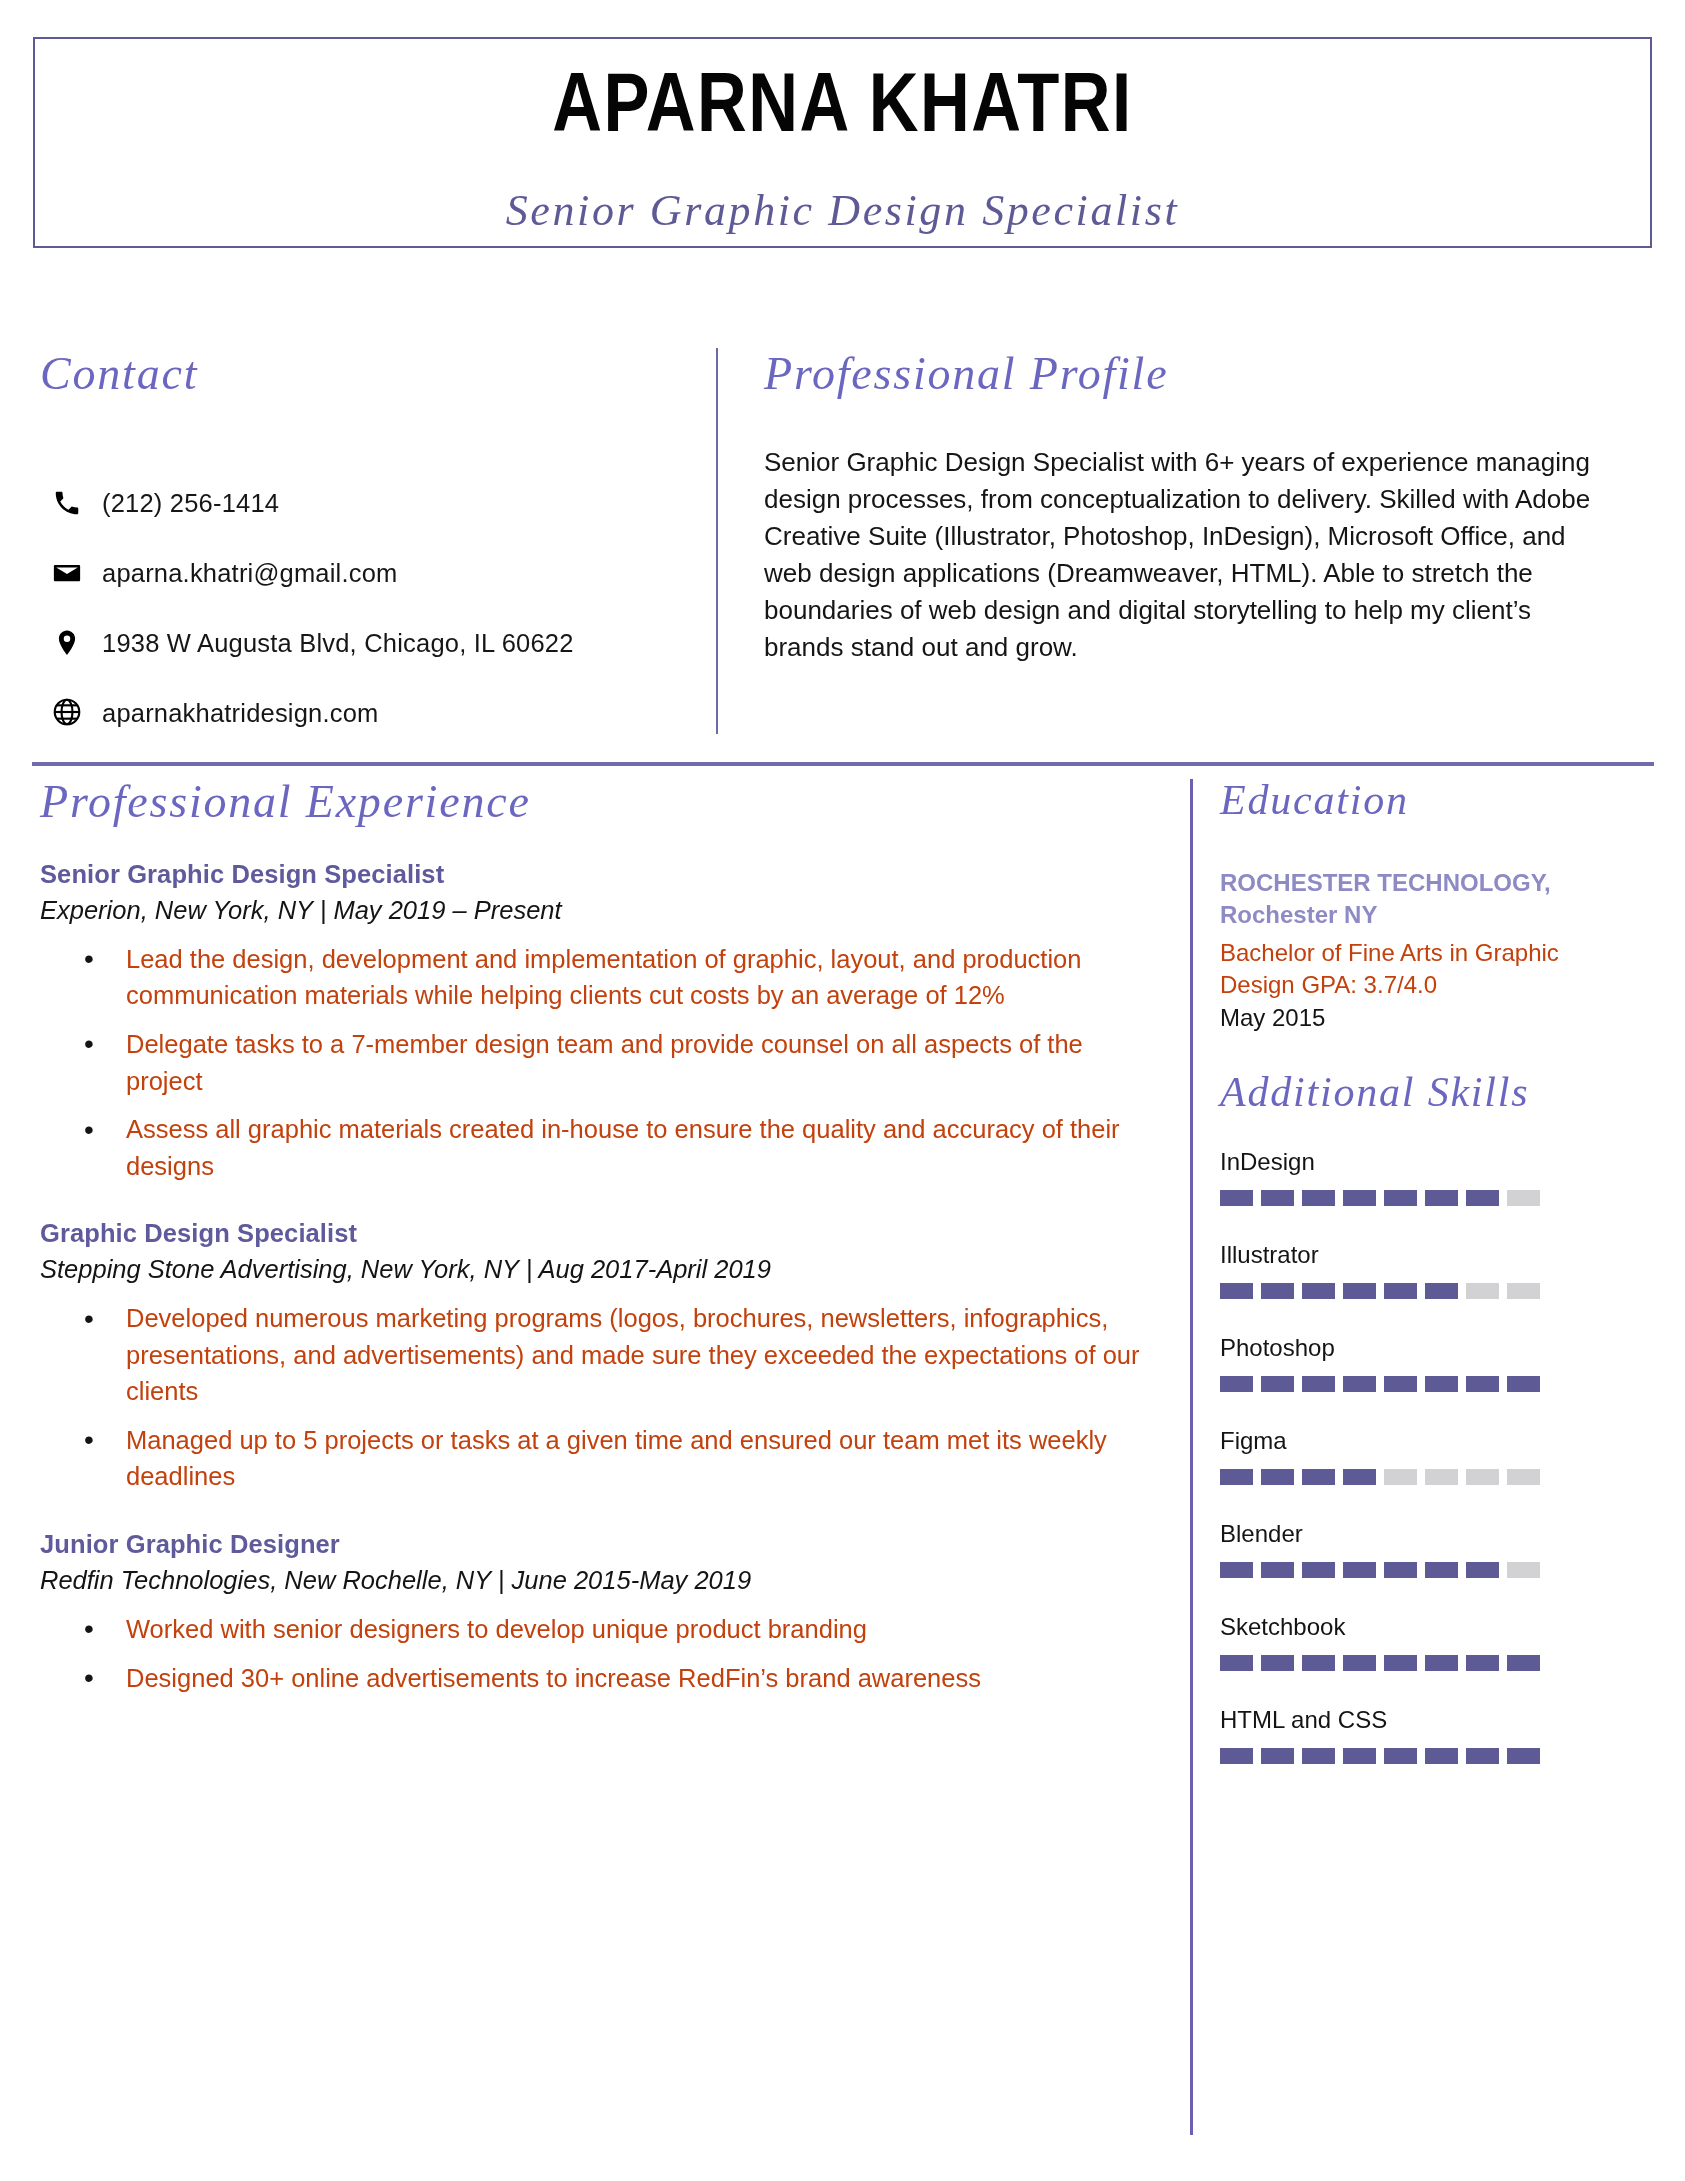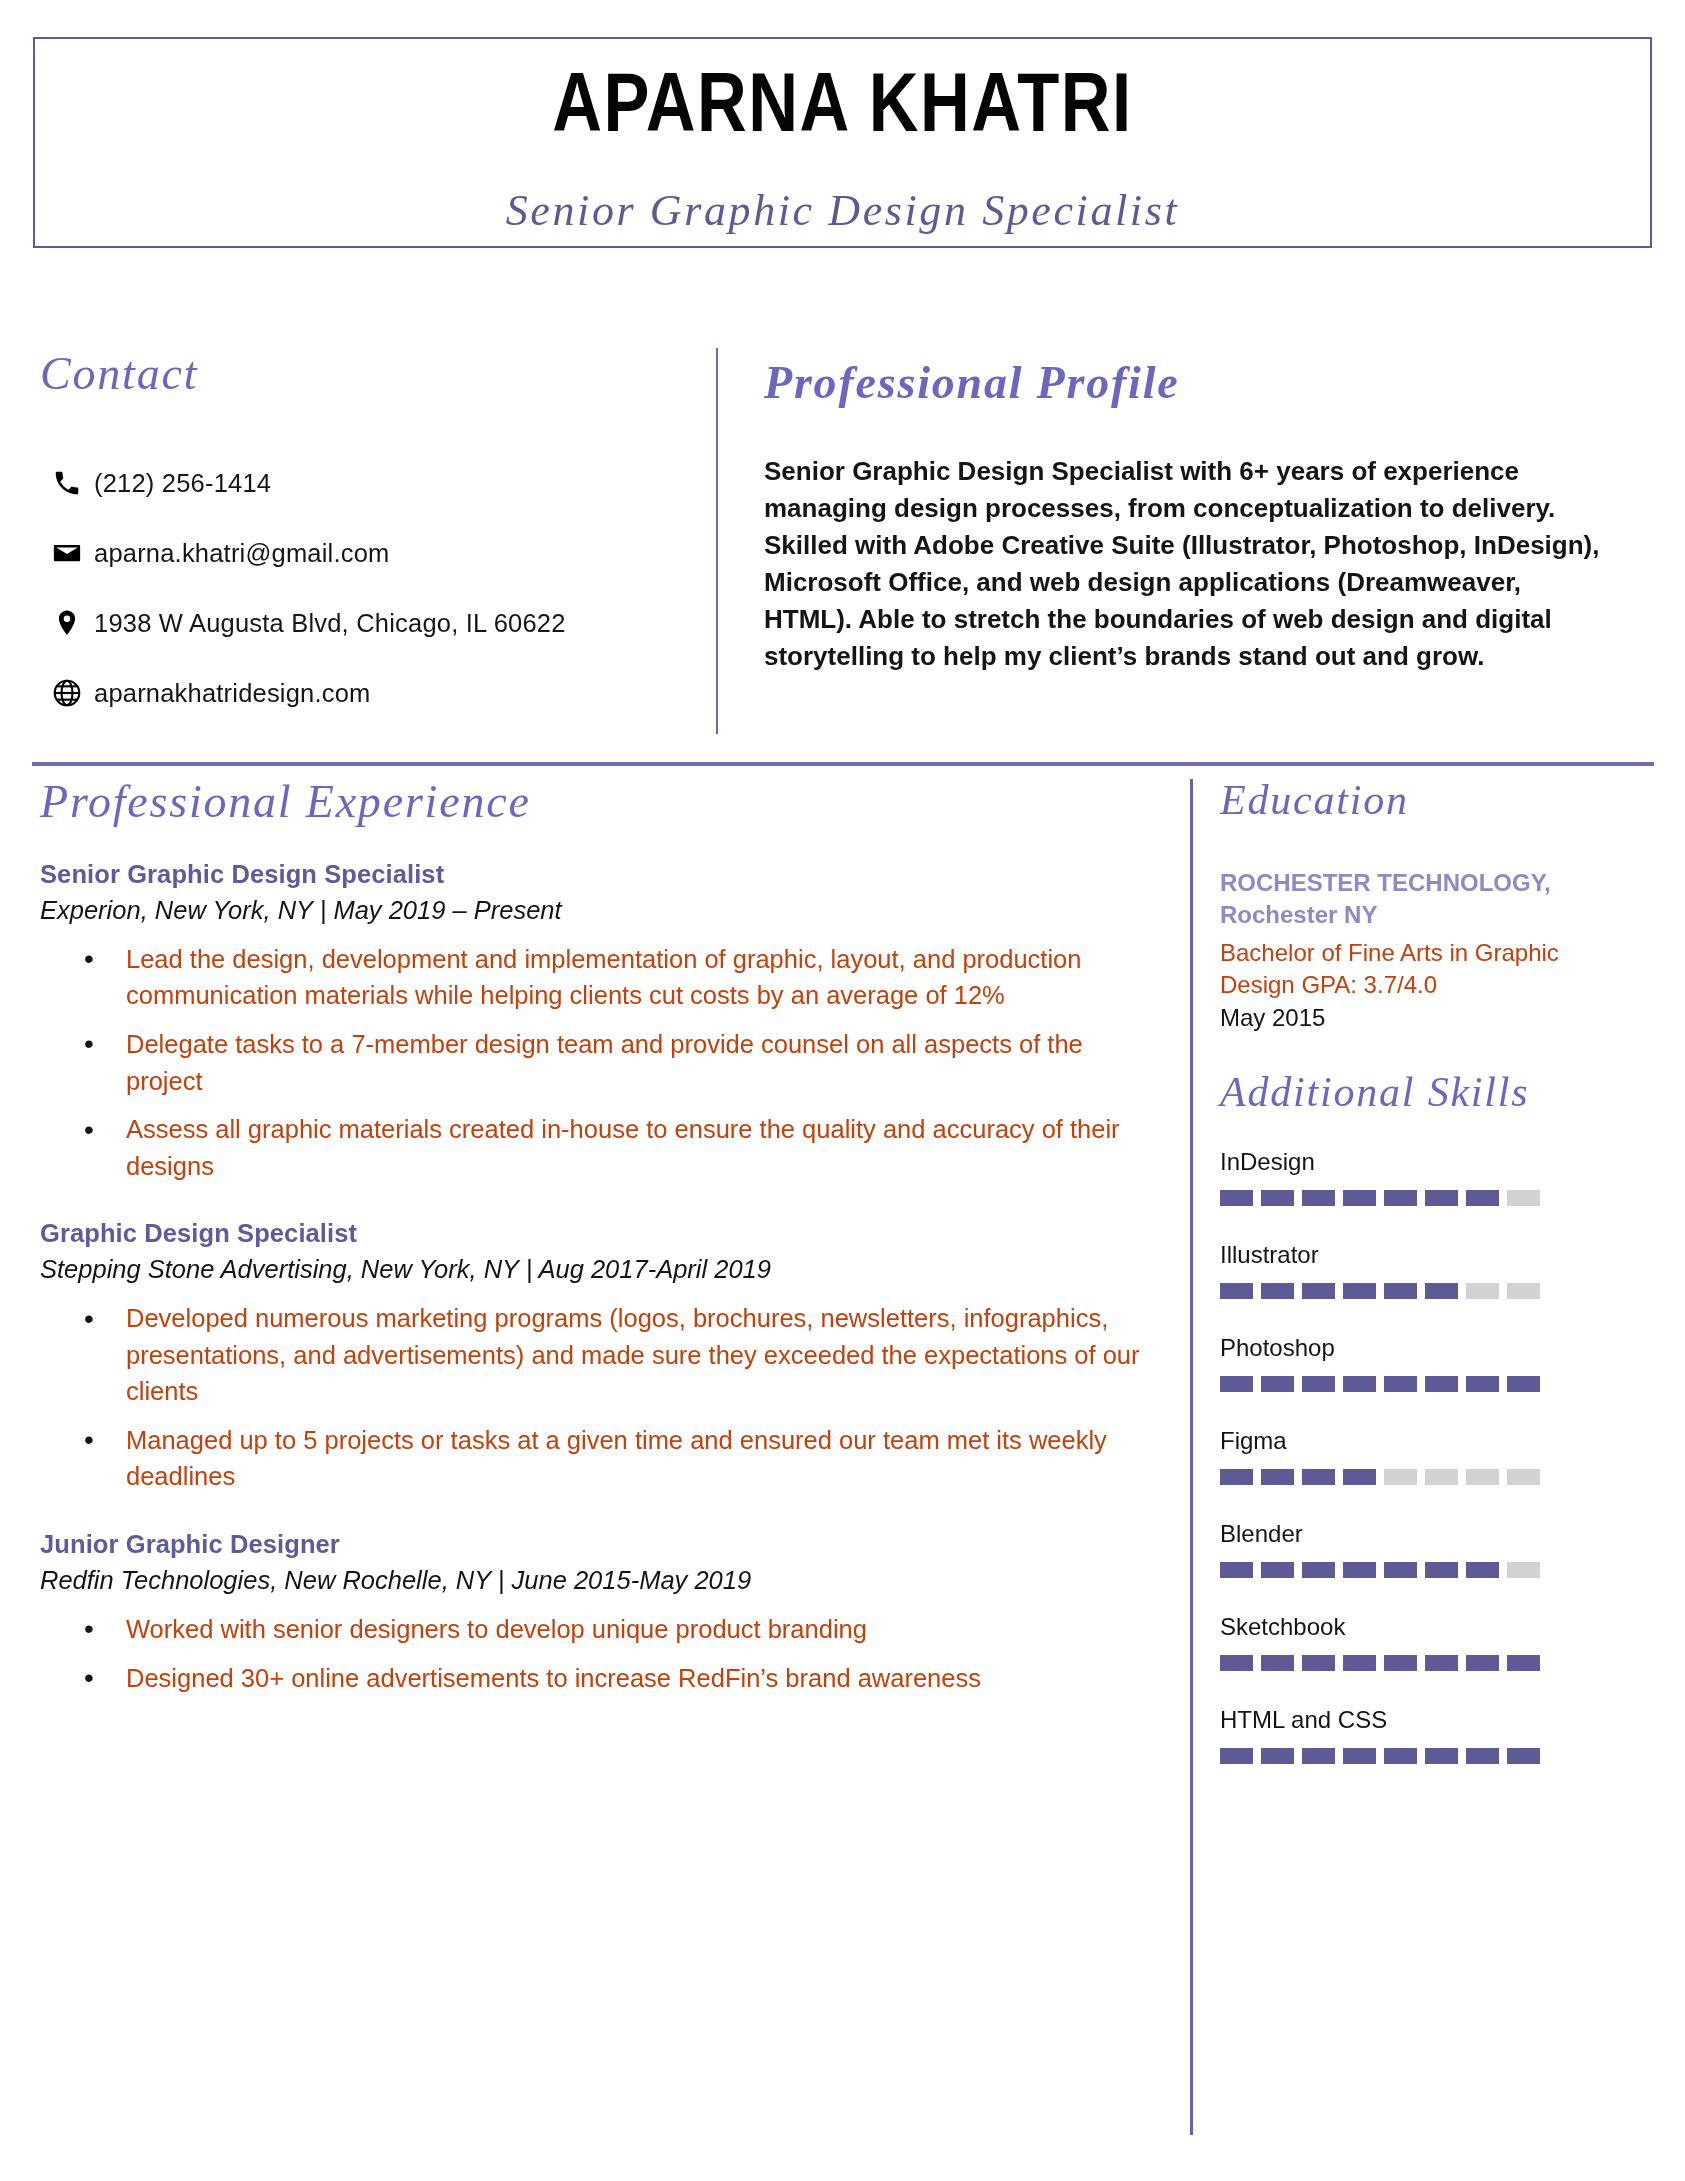--- a/index.html
+++ b/index.html
@@ -105,45 +105,45 @@
     left: 40px;
     top: 351px;
     width: 650px;
   }
   .contact-block .script-head { font-size: 46px; }
   .contact-list {
     margin-top: 51px;
   }
   .contact-row {
     display: flex;
-    align-items: center;
+    align-items: flex-end;
     height: 70px;
+    gap: 8px;
   }
   .contact-icon {
     width: 54px;
     min-width: 54px;
     display: flex;
     align-items: center;
     justify-content: center;
     color: #000000;
   }
   .contact-icon svg { display: block; }
   .contact-text {
     font-size: 25.5px;
     color: #161616;
     letter-spacing: 0.2px;
   }
 
   
   .profile-block {
     position: absolute;
     left: 764px;
-    top: 360px;
+    top: 351px;
     width: 847px;
-    font-weight: bold;
   }
   .profile-block .script-head { font-size: 46px; }
   .profile-text {
     margin-top: 47px;
     font-size: 26px;
     line-height: 1.42;
     color: #151515;
   }
 
   

